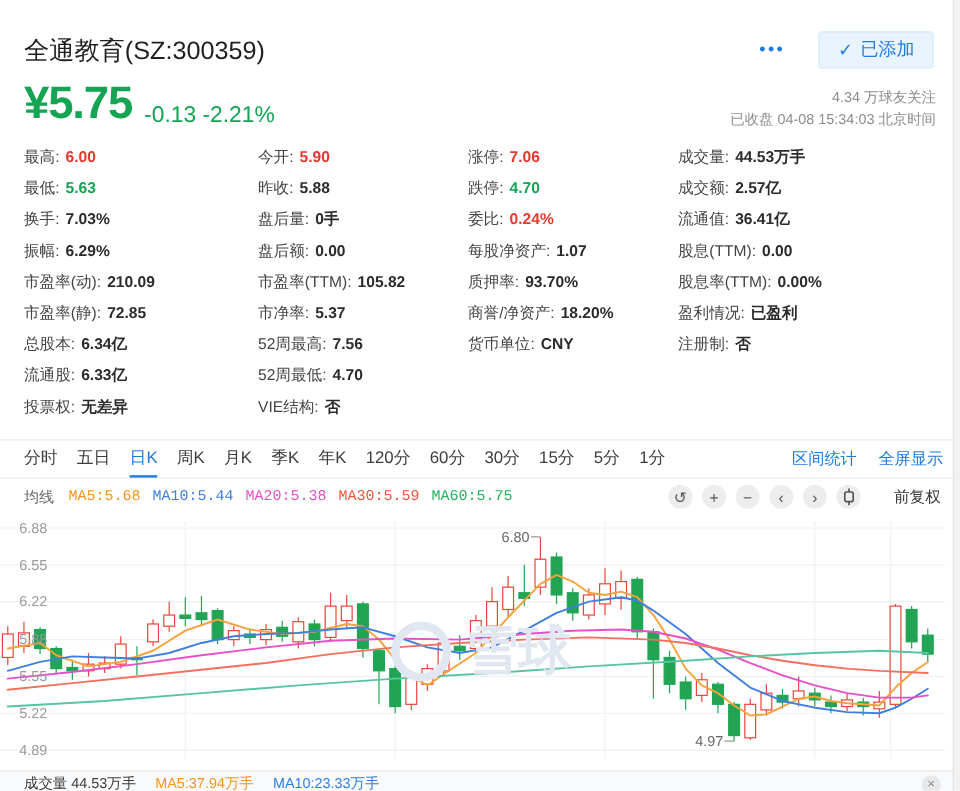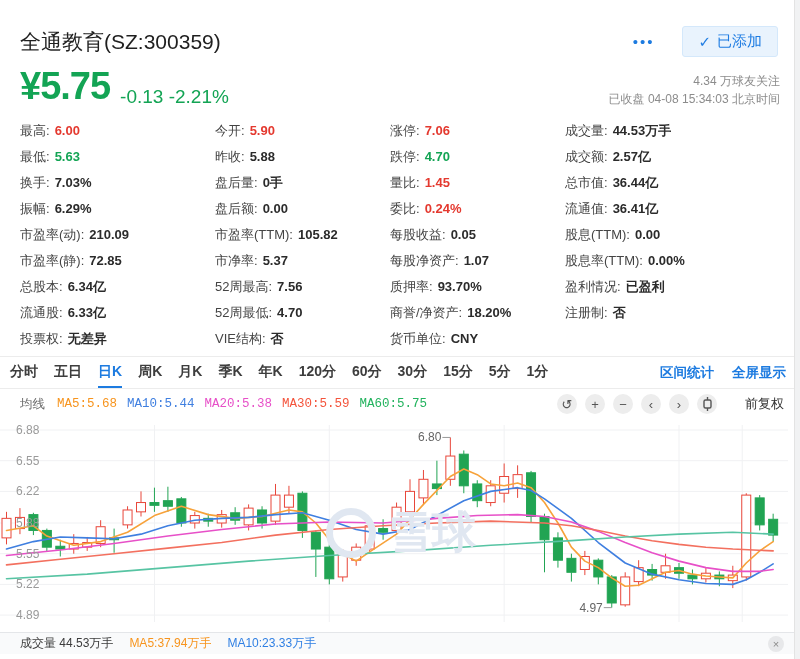--- a/index.html
+++ b/index.html
@@ -25,22 +25,22 @@
   
   .stats { display:grid; grid-template-columns:195px 175px 175px auto;
     padding-left:20px; margin-top:10px; font-size:13px; }
   .stat-line { height:26px; line-height:26px; white-space:nowrap; color:#444; }
   .stat-line b { font-weight:bold; color:#2b2b2b; margin-left:5px; }
   .c-red  b { color:#e4392f; }
   .c-green b { color:#13a454; }
   .t-green { color:#13a454; }
 
   
-  .tabbar { margin-top:4px; border-top:1px solid #ececec; border-bottom:1px solid #ececec;
-    height:33px; display:flex; align-items:stretch; padding:0 14px 0 10px; font-size:14px; color:#3d3d3d;font-weight:bold; }
+  .tabbar { margin-top:14px; border-top:1px solid #ececec; border-bottom:1px solid #ececec;
+    height:33px; display:flex; align-items:stretch; padding:0 14px 0 20px; font-size:14px; color:#3d3d3d; }
   .tab { display:flex; align-items:center; margin-right:16px; border-bottom:2px solid transparent; cursor:pointer; }
   .tab.active { color:#1d7be0; border-bottom-color:#1d7be0; }
   .tab-links { margin-left:auto; display:flex; align-items:center; gap:18px; color:#1d7be0; font-size:13.5px; }
   .tab-links span { cursor:pointer; }
 
   
   .mabar { height:30px; display:flex; align-items:center; padding:0 16px 0 20px; font-size:12.5px; color:#666; }
   .mabar .ma-items { display:flex; gap:10px; margin-left:12px;font-family:Liberation Mono, monospace; }
   .chart-tools { margin-left:auto; display:flex; align-items:center; gap:8px; }
   .tool-btn { width:20px; height:20px; border-radius:50%; background:#ededed; color:#555;
@@ -108,32 +108,29 @@
       <div class="stat-line"><span>盘后额:</span><b>0.00</b></div>
       <div class="stat-line"><span>市盈率(TTM):</span><b>105.82</b></div>
       <div class="stat-line"><span>市净率:</span><b>5.37</b></div>
       <div class="stat-line"><span>52周最高:</span><b>7.56</b></div>
       <div class="stat-line"><span>52周最低:</span><b>4.70</b></div>
       <div class="stat-line"><span>VIE结构:</span><b>否</b></div>
     </div>
     <div>
       <div class="stat-line c-red"><span>涨停:</span><b>7.06</b></div>
       <div class="stat-line c-green"><span>跌停:</span><b>4.70</b></div>
-      <div class="stat-line c-red"><span>量比:</span><b>1.45</b></div>
       <div class="stat-line c-red"><span>委比:</span><b>0.24%</b></div>
-      <div class="stat-line"><span>每股收益:</span><b>0.05</b></div>
       <div class="stat-line"><span>每股净资产:</span><b>1.07</b></div>
       <div class="stat-line"><span>质押率:</span><b>93.70%</b></div>
       <div class="stat-line"><span>商誉/净资产:</span><b>18.20%</b></div>
       <div class="stat-line"><span>货币单位:</span><b>CNY</b></div>
     </div>
     <div>
       <div class="stat-line"><span>成交量:</span><b>44.53万手</b></div>
       <div class="stat-line"><span>成交额:</span><b>2.57亿</b></div>
-      <div class="stat-line"><span>总市值:</span><b>36.44亿</b></div>
       <div class="stat-line"><span>流通值:</span><b>36.41亿</b></div>
       <div class="stat-line"><span>股息(TTM):</span><b>0.00</b></div>
       <div class="stat-line"><span>股息率(TTM):</span><b>0.00%</b></div>
       <div class="stat-line"><span>盈利情况:</span><b>已盈利</b></div>
       <div class="stat-line"><span>注册制:</span><b>否</b></div>
     </div>
   </div>
 
 <div class="tabbar">
   <span id="tabs" style="display:flex">

